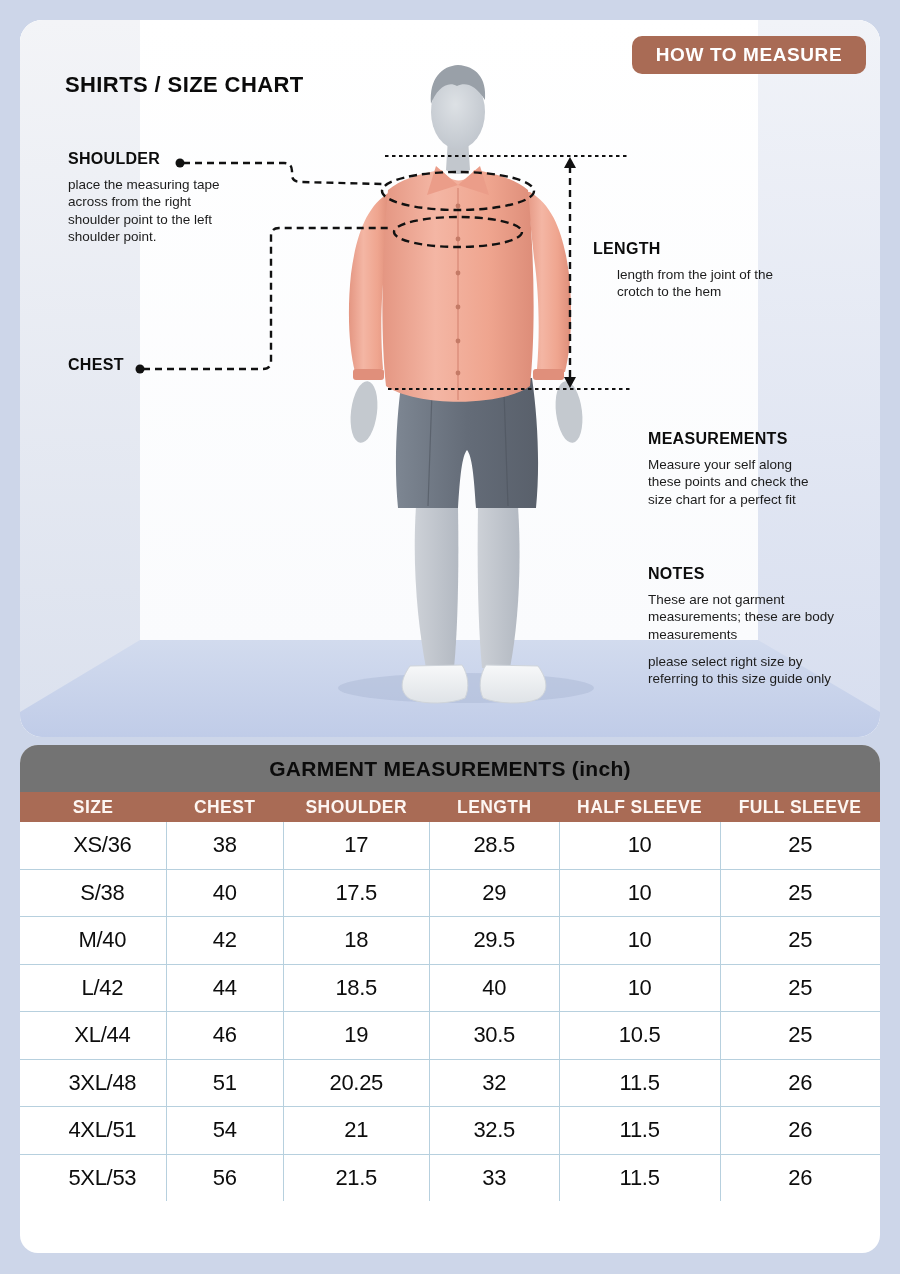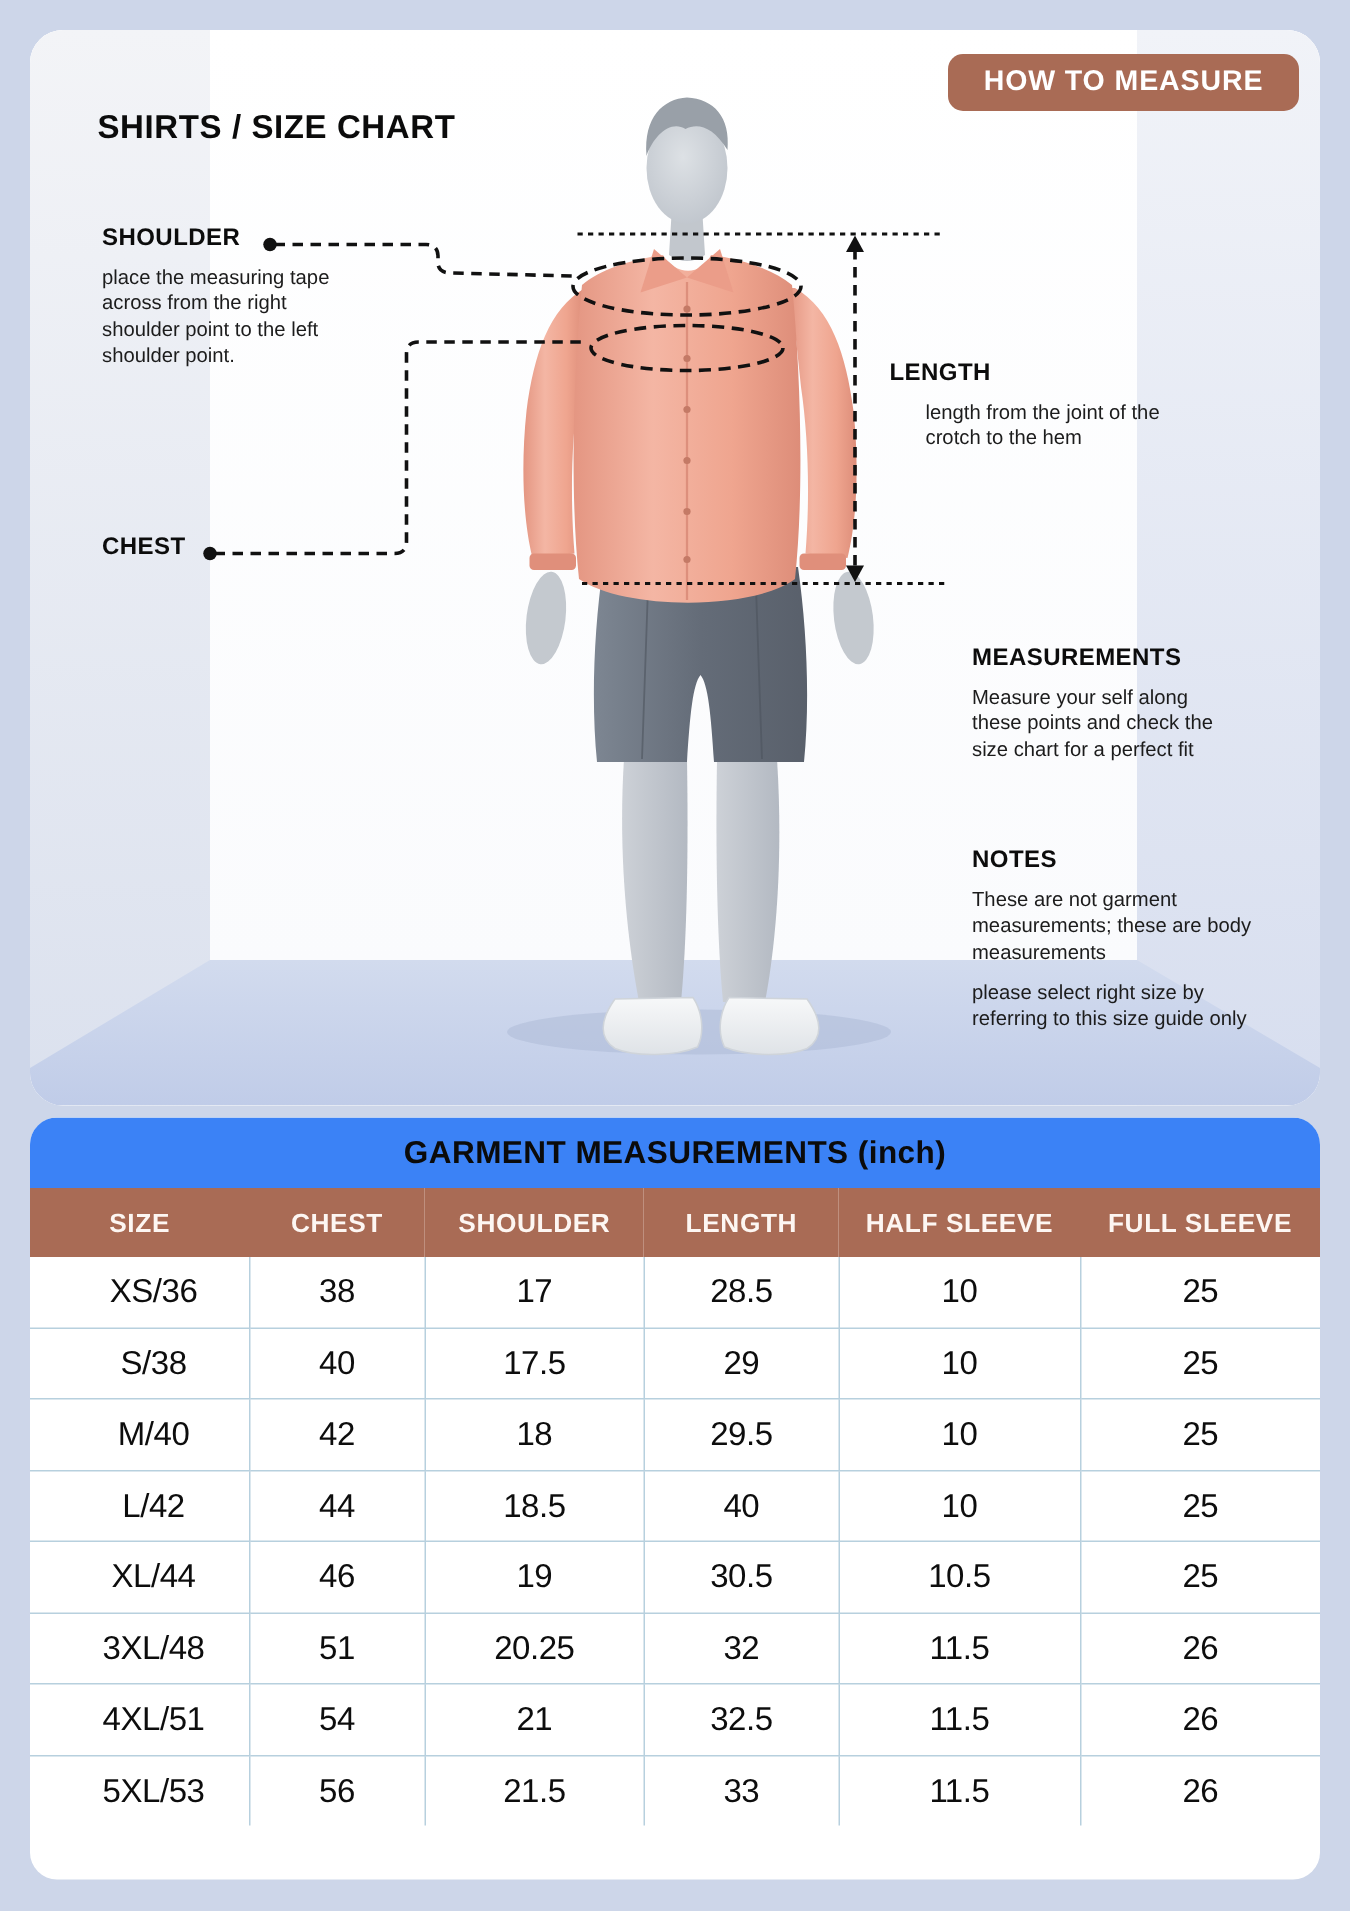--- a/index.html
+++ b/index.html
@@ -37,25 +37,25 @@
   .ann-chest p{width:152px;}
   .ann-length{left:573px;top:220px;width:200px;}
   .ann-length p{width:178px;margin-left:24px;}
   .ann-measurements{left:628px;top:410px;width:200px;}
   .ann-measurements p{width:178px;}
   .ann-notes{left:628px;top:545px;width:205px;}
   .ann-notes p{width:188px;}
 
   .table-title{
     height:47px;display:flex;align-items:center;justify-content:center;
-    font-size:21px;font-weight:800;letter-spacing:.3px;color:#0b0b0b;background:#3b82f6;
+    font-size:21px;font-weight:800;letter-spacing:.3px;color:#0b0b0b;background:#737373;
   }
   table.size-table{width:100%;border-collapse:collapse;table-layout:fixed;}
   table.size-table thead th{
-    background:#a96b55;color:#fdf6f2;height:46px;
+    background:#a96b55;color:#fdf6f2;height:30px;
     font-size:17.5px;font-weight:800;letter-spacing:.4px;text-align:center;padding:0 2px;
   }
   table.size-table tbody td{
     height:44.5px;text-align:center;vertical-align:middle;
     font-size:22px;font-weight:400;color:#0d0d0d;letter-spacing:-.3px;
     border:1.6px solid #b7d0de;background:#fff;
   }
   table.size-table tbody tr:first-child td{border-top:none;}
   table.size-table tbody tr:last-child td{border-bottom:none;}
   table.size-table tbody td:first-child{border-left:none;}

